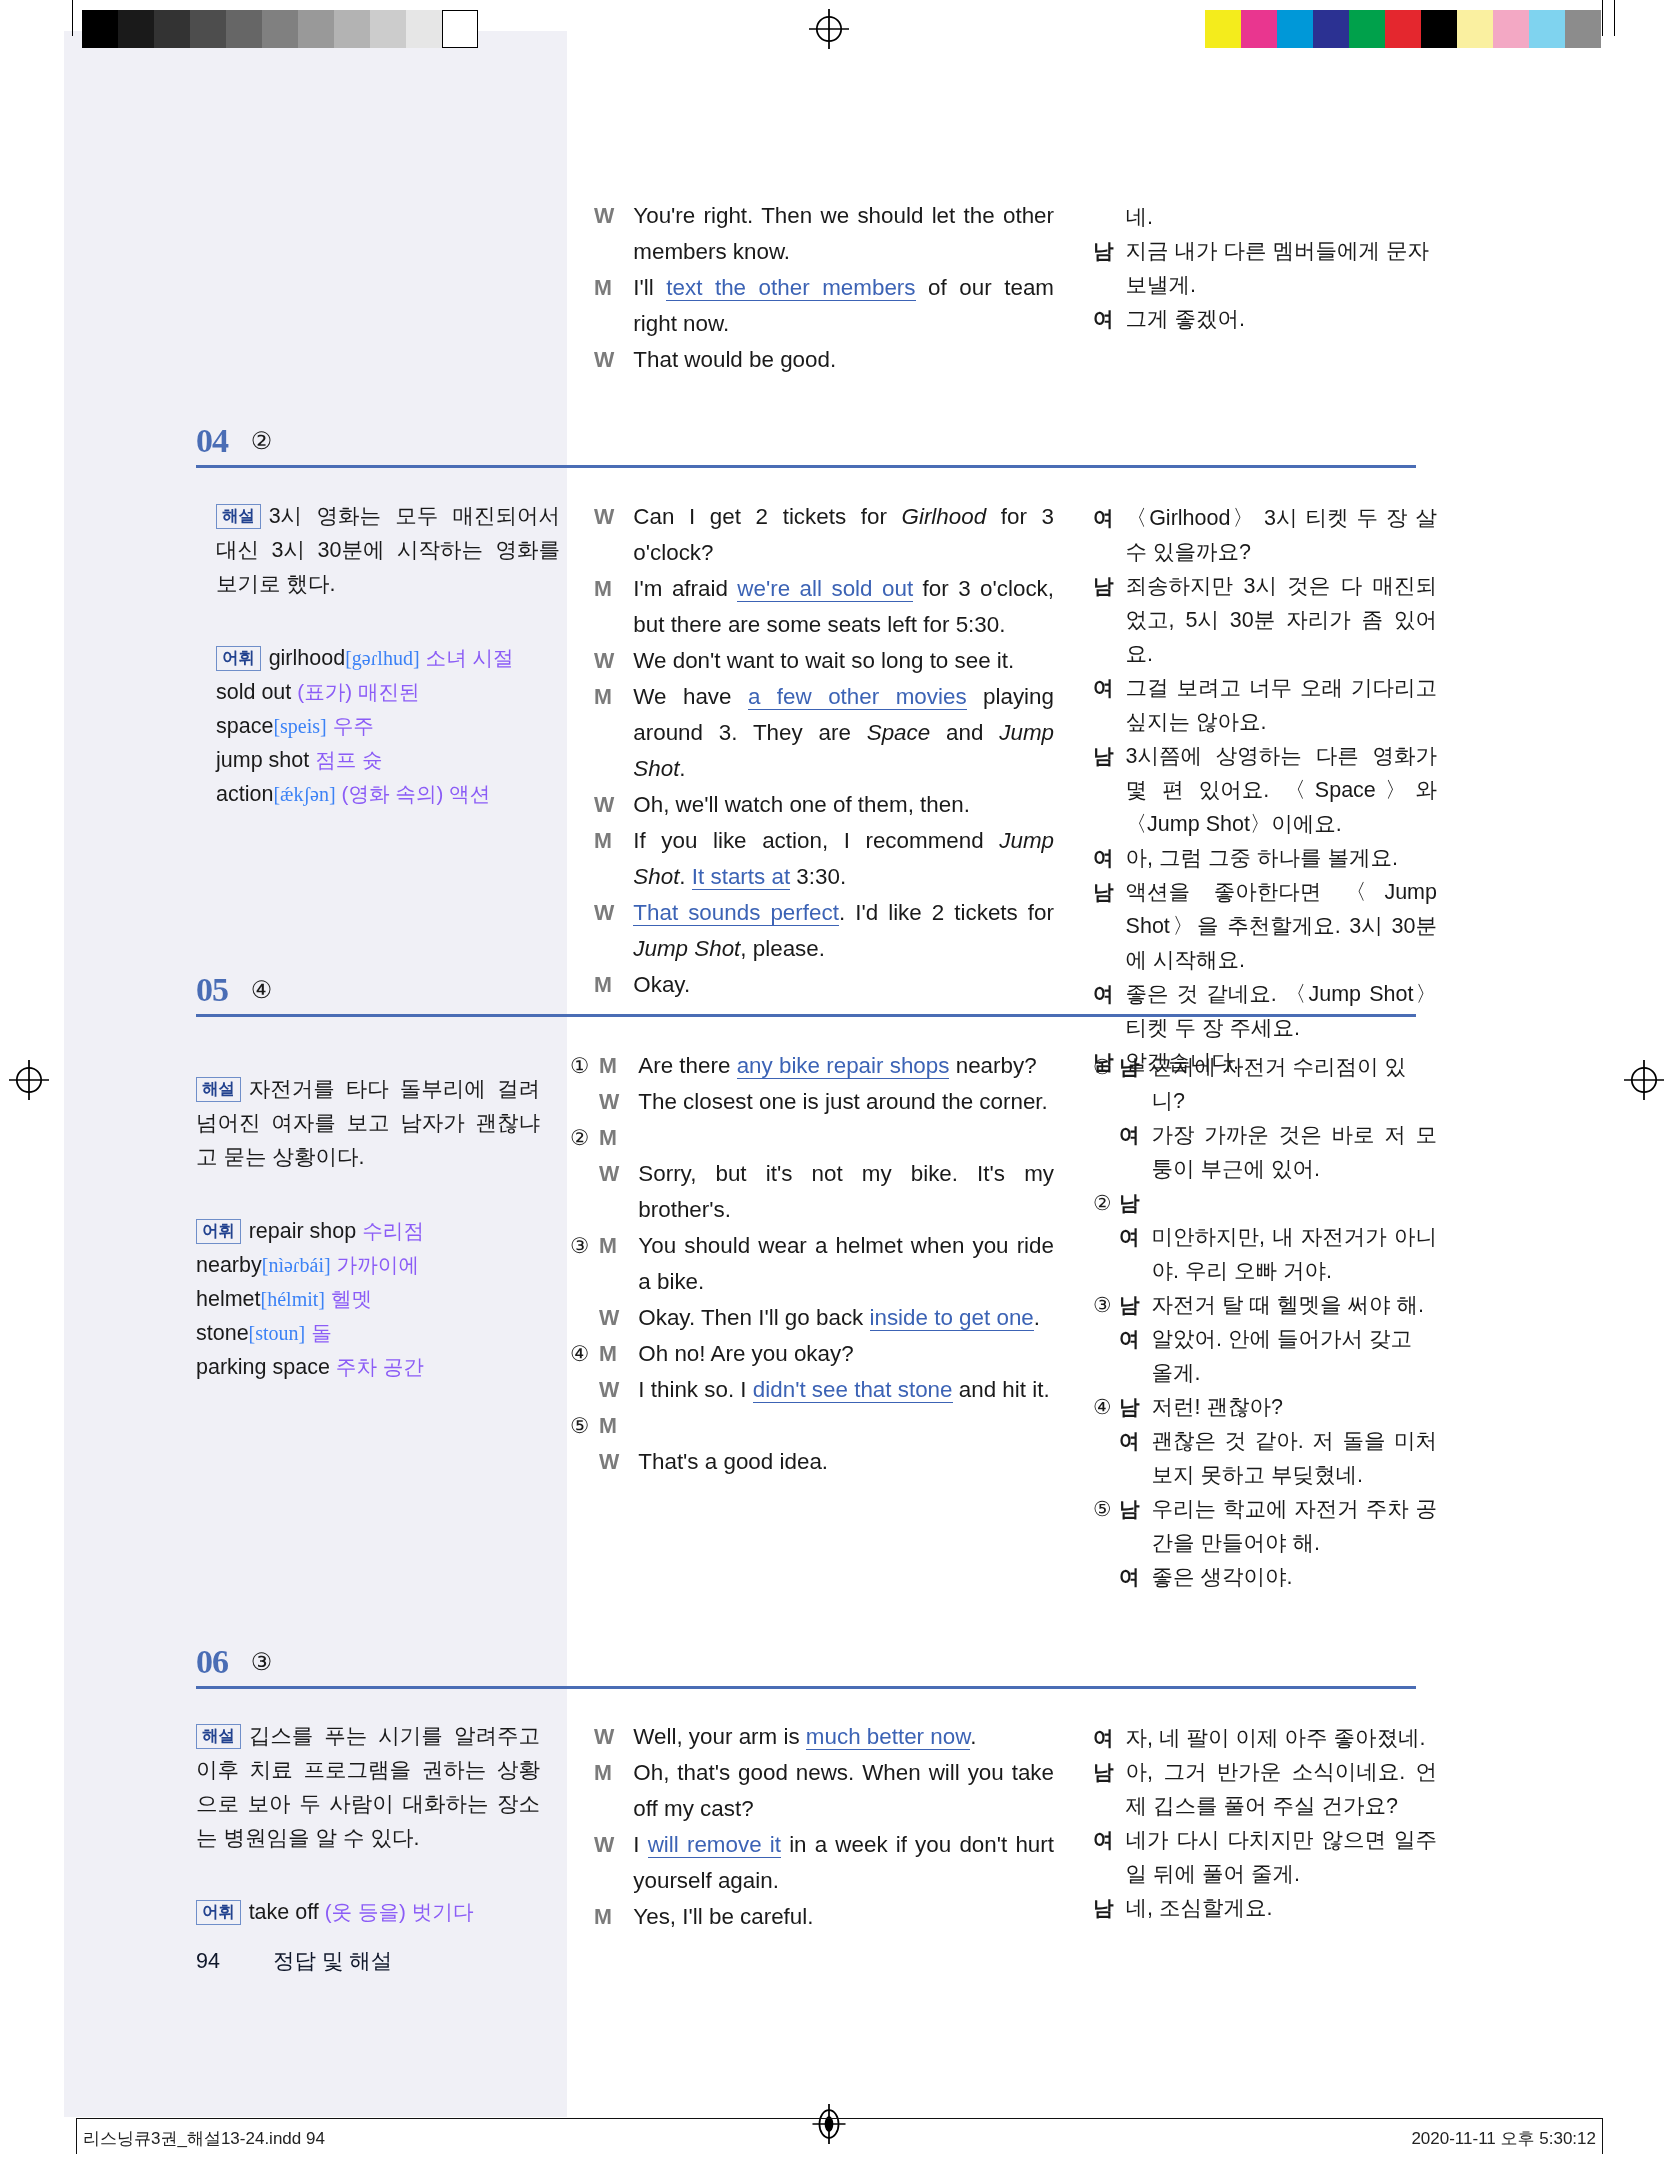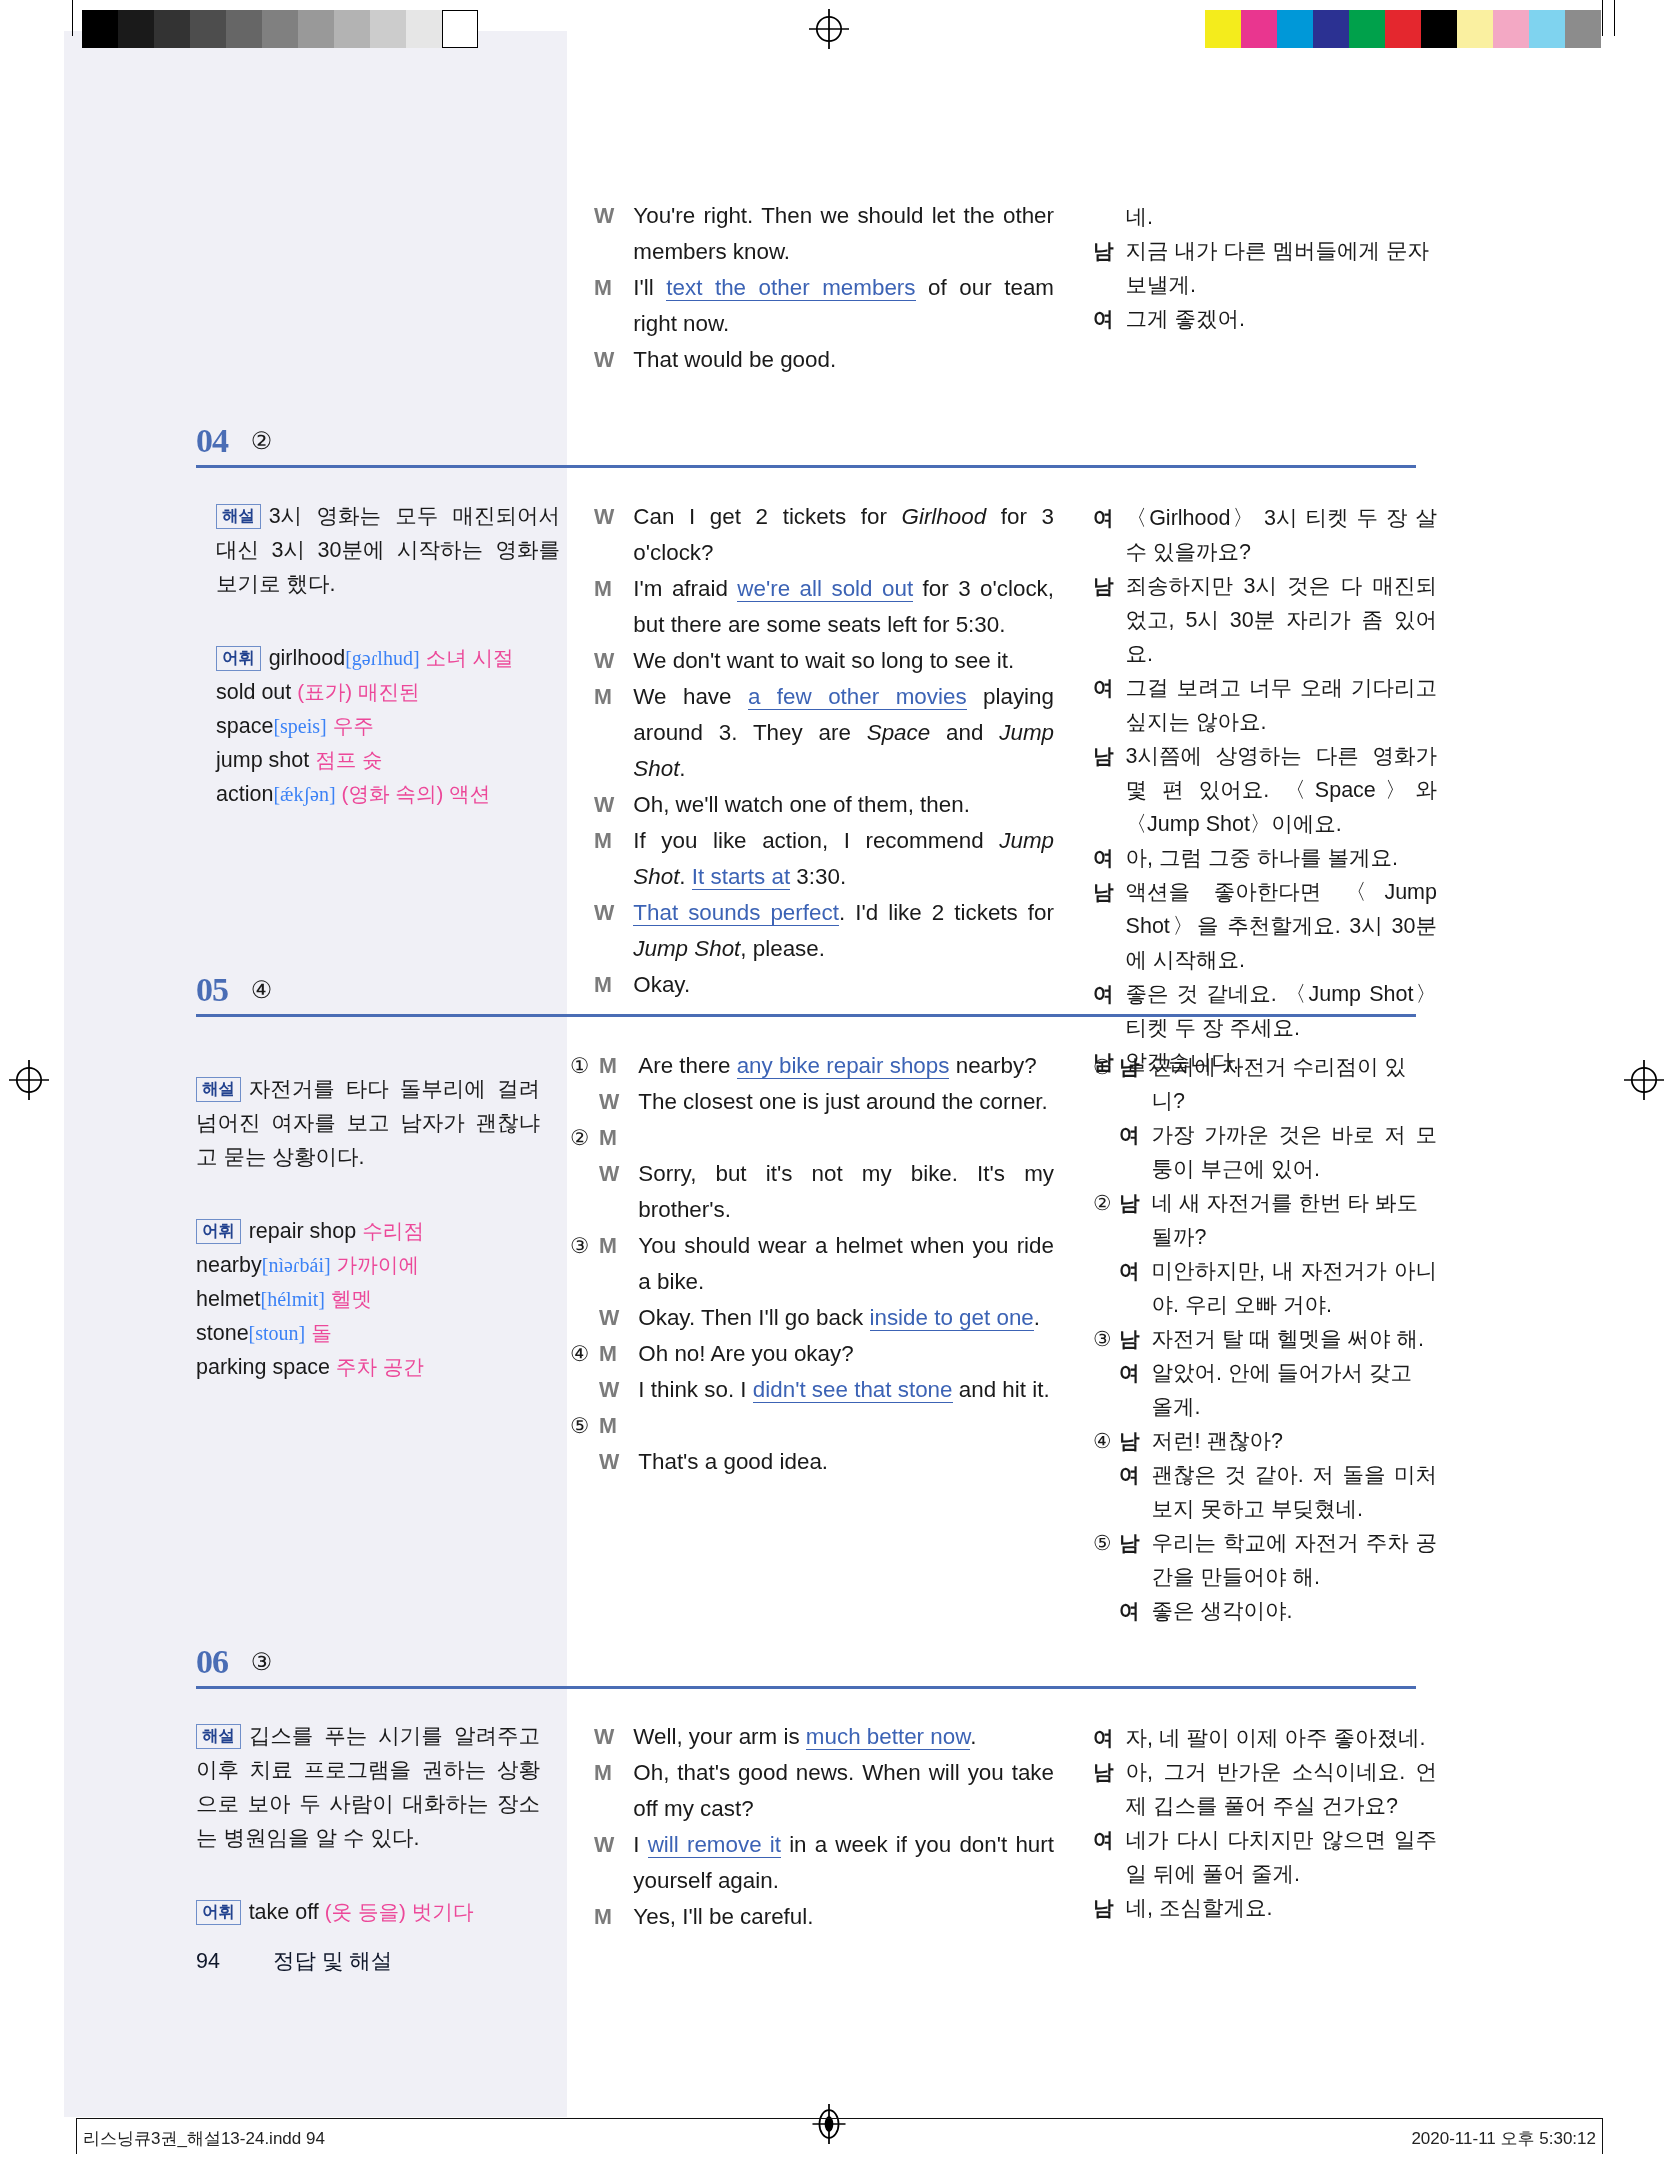--- a/index.html
+++ b/index.html
@@ -62,21 +62,21 @@
   }
   .expl{
     font-size:21.5px; line-height:34px; color:#1a1a1a;
     text-align:justify; text-justify:inter-word;
   }
   .vocab{
     font-size:21.5px; line-height:34px; color:#1a1a1a;
   }
   .vocab .w{ font-weight:normal; }
   .vocab .ipa{ font-family:"Liberation Serif", serif; font-size:20px; color:#3b82f6; }
-  .vocab .kr{ color:#ec4899; font-size:20.6px; }
+  .vocab .kr{ color:#8b5cf6; font-size:20.6px; }
 
   .script{
     font-size:22.4px; line-height:36px; color:#1a1a1a;
     text-align:justify;
   }
   .script .line{
     display:flex; align-items:flex-start; margin-bottom:0px;
   }
   .script .spk{
     flex:0 0 29px; font-weight:bold; color:#7b7b7b; font-size:21.5px;
@@ -399,21 +399,20 @@
     <div class="txt lastflush">근처에 자전거 수리점이 있니?</div>
   </div>
   <div class="line">
     <div class="opt"></div>
     <div class="spk">여</div>
     <div class="txt">가장 가까운 것은 바로 저 모퉁이 부근에 있어.</div>
   </div>
   <div class="line">
     <div class="opt">②</div>
     <div class="spk">남</div>
-    <div class="txt lastflush">네 새 자전거를 한번 타 봐도 될까?</div>
   </div>
   <div class="line">
     <div class="opt"></div>
     <div class="spk">여</div>
     <div class="txt">미안하지만, 내 자전거가 아니야. 우리 오빠 거야.</div>
   </div>
   <div class="line">
     <div class="opt">③</div>
     <div class="spk">남</div>
     <div class="txt lastflush">자전거 탈 때 헬멧을 써야 해.</div>

